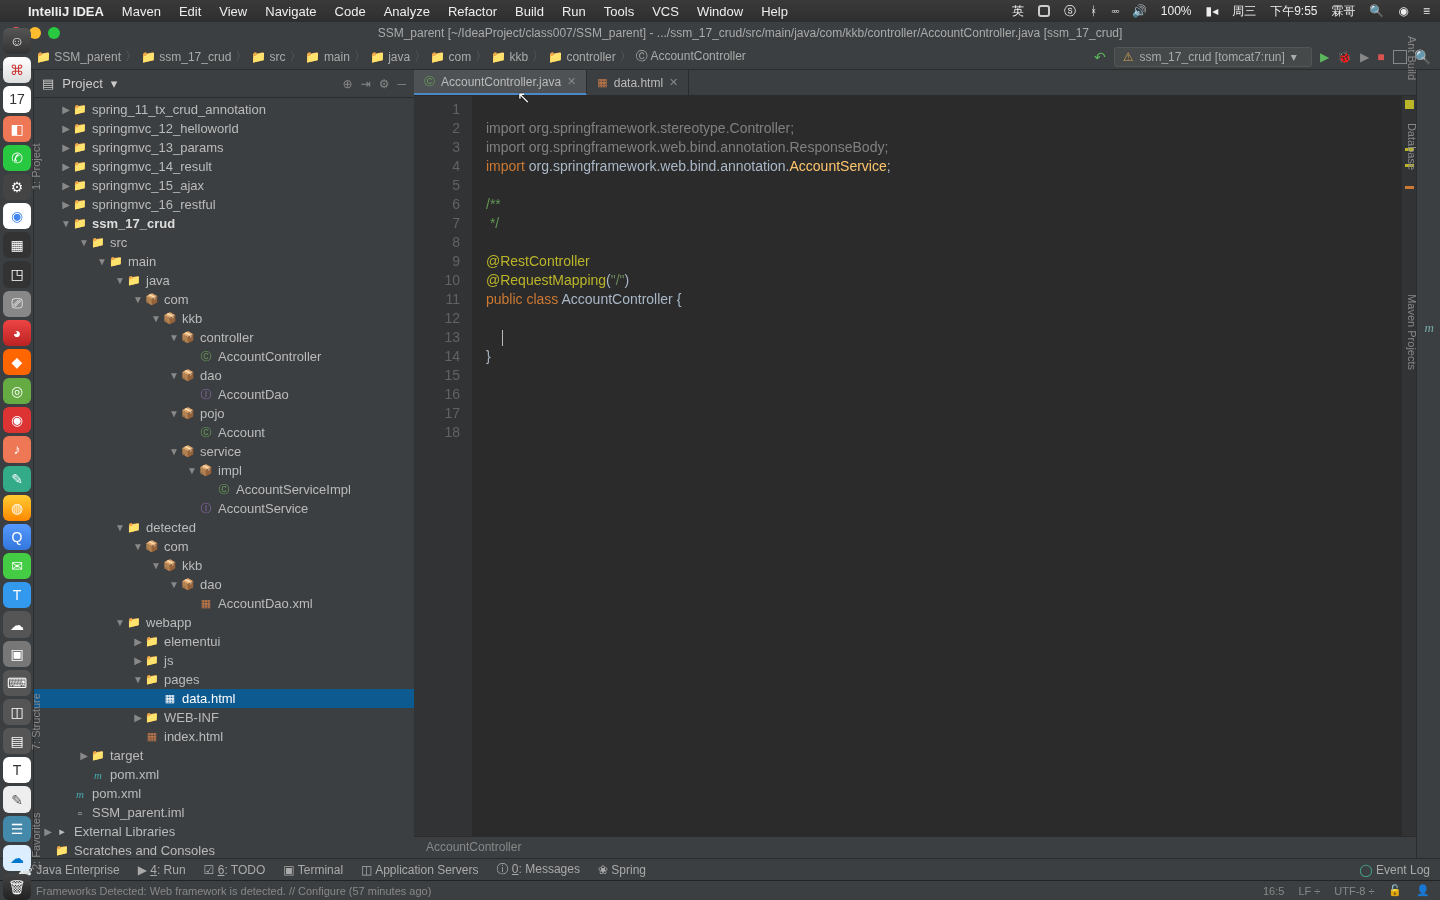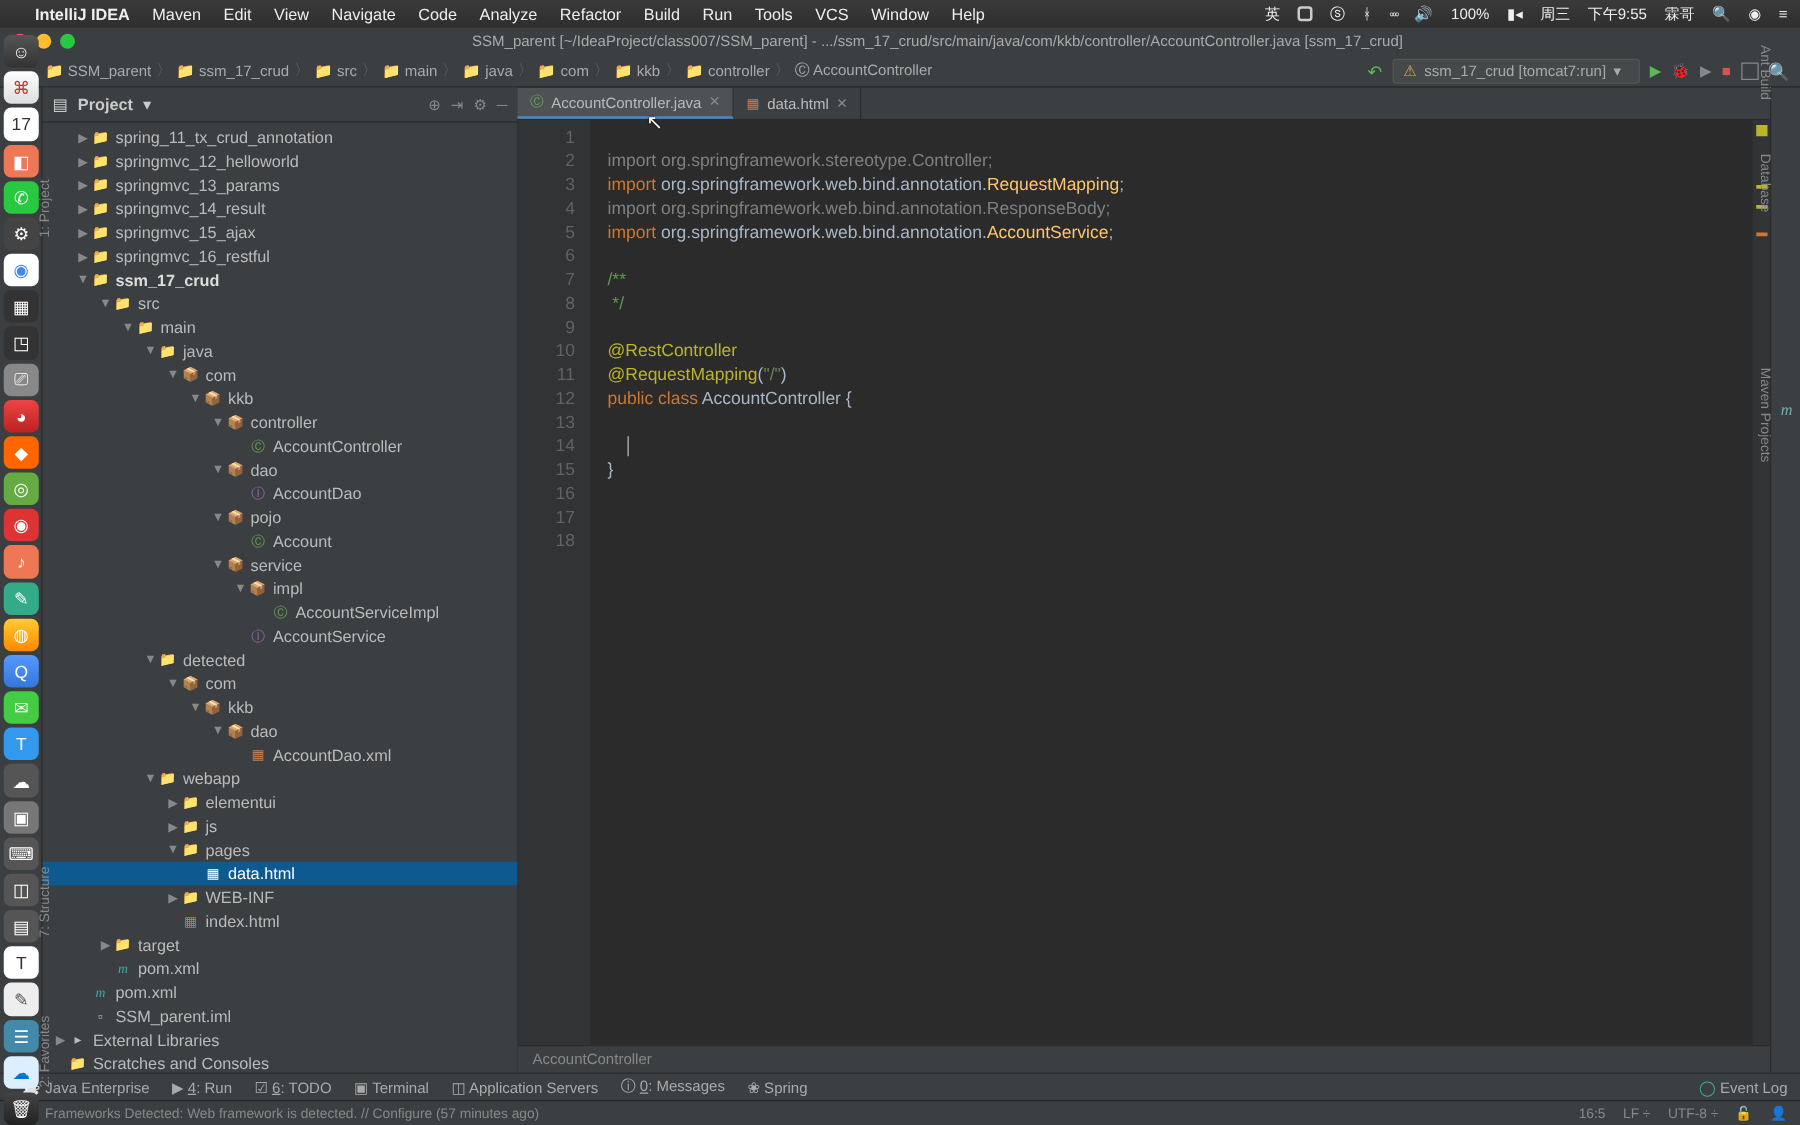--- a/index.html
+++ b/index.html
@@ -37,21 +37,21 @@
 .main { display:flex; height:calc(900px - 22px - 22px - 26px - 22px - 20px); }
 
 
 .dock-strip { width:34px; background:#3c3f41; border-right:1px solid #2b2b2b; position:relative; }
 .dock-label { position:absolute; transform:rotate(-90deg); transform-origin:left top; font-size:11px; color:#888; left:30px; white-space:nowrap; }
 .dl1{ top:120px; } .dl3{ top:680px; } .dl4{ top:800px; }
 
 
 .project-panel { width:380px; background:#3c3f41; display:flex; flex-direction:column; }
 .proj-header { height:28px; display:flex; align-items:center; padding:0 8px; font-size:13px; color:#ccc; gap:8px; border-bottom:1px solid #2b2b2b;}
-.proj-header .title { font-weight:700; }
+.proj-header .title { font-weight:400; }
 .proj-header .spacer{flex:1;}
 .proj-header .ic{color:#888; font-size:12px;}
 .tree { flex:1; overflow:auto; font-size:13px; padding-top:2px; }
 .tree-row { display:flex; align-items:center; height:19px; padding-left:8px; white-space:nowrap; color:#bbb; }
 .tree-row .arrow { width:12px; color:#888; font-size:10px; text-align:center; }
 .tree-row .noarrow { width:12px; }
 .tree-row .icn { width:16px; text-align:center; margin-right:4px; font-size:11px;}
 .folder{color:#87939a;} .pkg{color:#87939a;}
 .jclass{color:#6a9e5a;} .jint{color:#8e6aa8;} .xml{color:#c97b4a;} .html{color:#c97b4a;}
 .tree-row.bold>span.name{font-weight:700;color:#ddd;}
@@ -536,21 +536,20 @@
           <div>13</div>
           <div>14</div>
           <div>15</div>
           <div>16</div>
           <div>17</div>
           <div>18</div>
         </div>
       <div class="code">
 <div class="line"></div>
 <div class="line"><span class="greytype">import org.springframework.stereotype.Controller;</span></div>
-<div class="line"><span class="kw">import</span><span> org.springframework.web.bind.annotation.</span><span class="used">RequestMapping</span><span>;</span></div>
 <div class="line"><span class="greytype">import org.springframework.web.bind.annotation.ResponseBody;</span></div>
 <div class="line"><span class="kw">import</span><span> org.springframework.web.bind.annotation.</span><span class="used">AccountService</span><span>;</span></div>
 <div class="line"></div>
 <div class="line"><span class="cmt-doc">/**</span></div>
 <div class="line"><span class="cmt-doc"> */</span></div>
 <div class="line"></div>
 <div class="line"><span class="ann">@RestController</span></div>
 <div class="line"><span class="ann">@RequestMapping</span><span>(</span><span class="str">"/"</span><span>)</span></div>
 <div class="line"><span class="kw">public </span><span class="kw">class </span><span class="ident">AccountController </span><span>{</span></div>
 <div class="line"></div>

